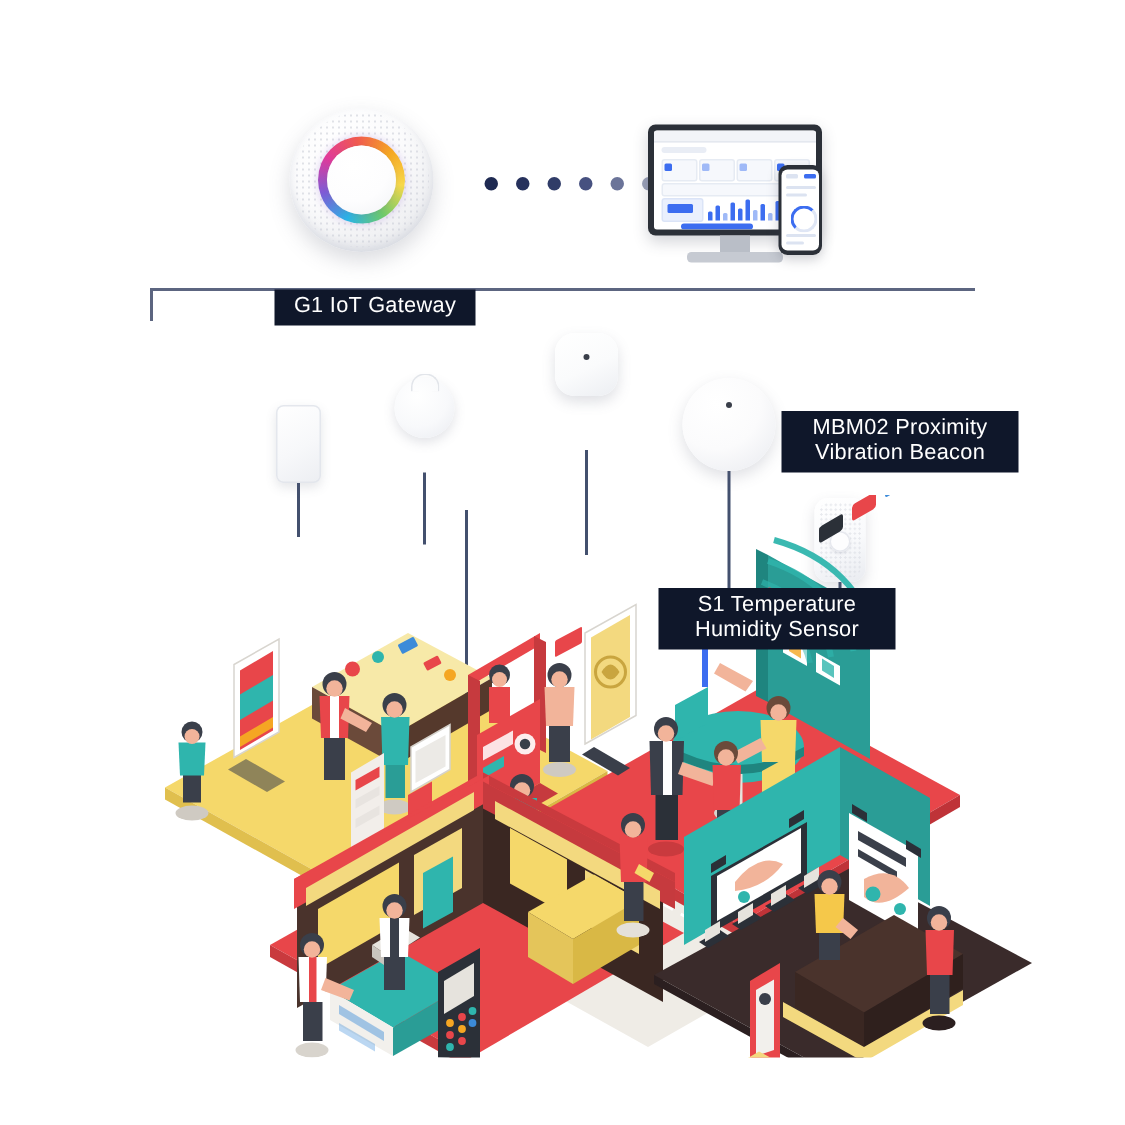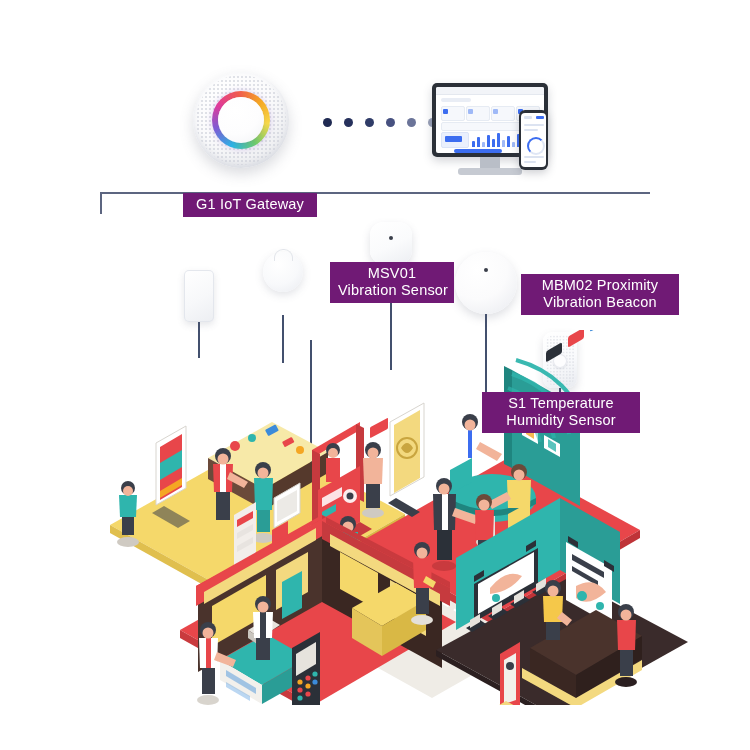--- a/index.html
+++ b/index.html
@@ -2,21 +2,21 @@
 <html><head>
 <meta charset="utf-8">
 <style>
   html,body{margin:0;padding:0;background:#ffffff;}
   body{width:750px;height:750px;position:relative;overflow:hidden;
        font-family:"Liberation Sans","DejaVu Sans",sans-serif;}
   #stage{position:absolute;inset:0;width:750px;height:750px;}
   .abs{position:absolute;}
 
   
-  .chip{position:absolute;background:#701a75;color:#ffffff;
+  .chip{position:absolute;background:#0f172a;color:#ffffff;
         font-size:14.5px;line-height:17px;text-align:center;
         padding:3px 8px 4px 8px;letter-spacing:.2px;white-space:pre;
         box-sizing:border-box;}
 
   
   .gw-wrap{position:absolute;left:193px;top:72px;width:96px;height:96px;}
   .gw-body{position:absolute;inset:0;border-radius:50%;
      background:radial-gradient(circle at 36% 28%, #ffffff 0%, #fbfbfc 45%, #ebecef 78%, #dfe1e6 100%);
      box-shadow:0 6px 14px rgba(90,95,115,.22), inset 0 -3px 6px rgba(180,185,200,.35);}
   .gw-dots{position:absolute;inset:3px;border-radius:50%;opacity:.55;
@@ -512,22 +512,20 @@
         <circle cx="362" cy="220" r="8" fill="#3a3f4a"></circle>
         <circle cx="362" cy="223" r="5.5" fill="#f2b49a"></circle>
       </g>
     </g>
   </svg>
 
   <div class="chip" style="left:183px;top:193px;width:134px;">G1 IoT Gateway</div>
 
 
 
-  <div class="chip" style="left:330px;top:262px;width:124px;">MSV01
-Vibration Sensor</div>
 
   <div class="chip" style="left:521px;top:274px;width:158px;">MBM02 Proximity
 Vibration Beacon</div>
 
-  <div class="chip" style="left:482px;top:392px;width:158px;">S1 Temperature
+  <div class="chip" style="left:439px;top:392px;width:158px;">S1 Temperature
 Humidity Sensor</div>
 
 </div>
 
 </body></html>

